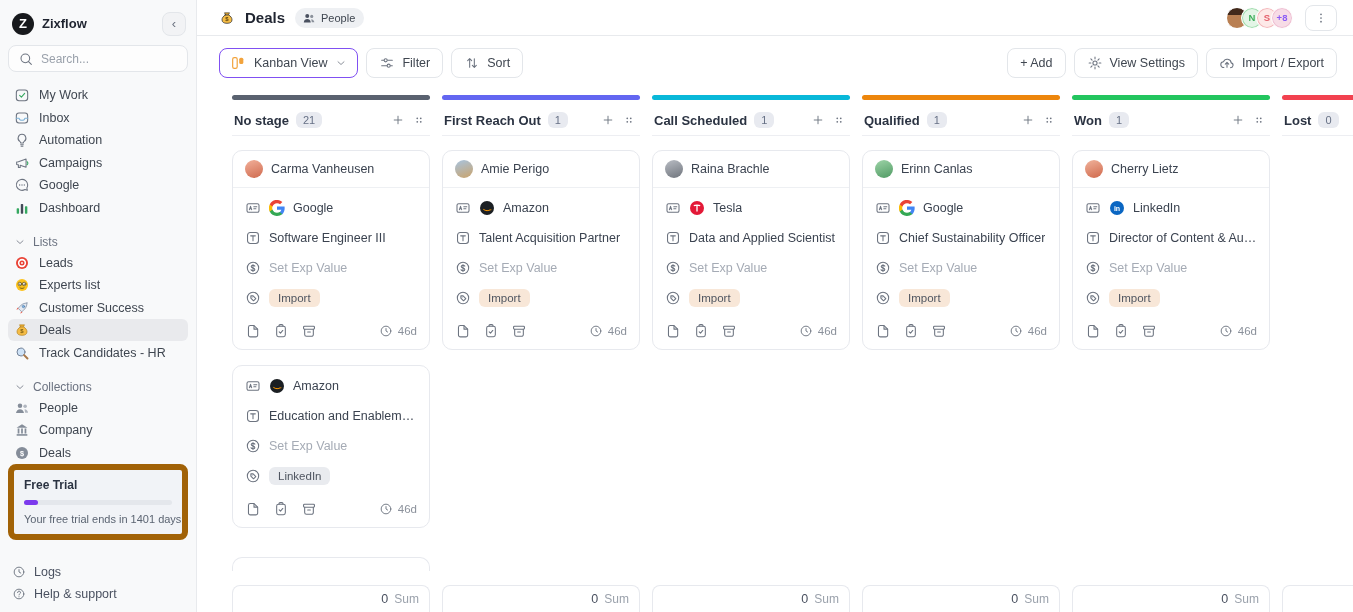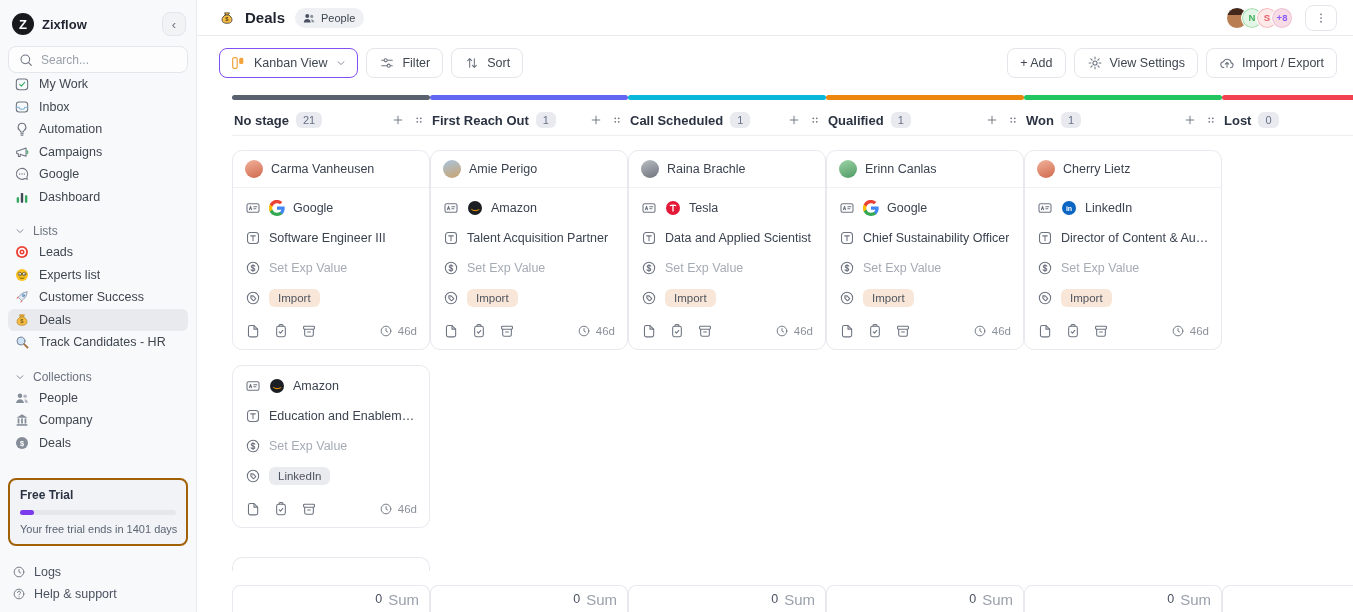--- a/index.html
+++ b/index.html
@@ -11,36 +11,36 @@
   .sidebar { width:197px; min-width:197px; height:100%; background:#f8f9fa;
              border-right:1px solid #e8eaed; display:flex; flex-direction:column;
              padding:8px 8px 8px 8px; }
   .logo-row { display:flex; align-items:center; gap:8px; height:28px; margin:2px 2px 8px 4px; }
   .logo { width:22px; height:22px; border-radius:50%; background:#17191c; color:#fff;
           font-size:13px; font-weight:bold; display:flex; align-items:center; justify-content:center; }
   .app-name { font-size:13px; font-weight:bold; color:#1f2430; flex:1; }
   .collapse-btn { width:24px; height:24px; border:1px solid #e3e6ea; border-radius:8px; background:#f2f3f5;
                   color:#6b7280; font-size:13px; display:flex; align-items:center; justify-content:center; cursor:pointer; }
   .search-box { display:flex; align-items:center; gap:7px; height:27px; border:1px solid #e3e6ea;
-                border-radius:8px; background:#fdfdfd; padding:0 9px; margin-bottom:0; }
+                border-radius:8px; background:#fdfdfd; padding:0 9px; margin-bottom:12px; }
   .search-box input { border:none; outline:none; background:transparent; font-size:12px; color:#3f4650; width:100%;
                       font-family:"Liberation Sans", sans-serif; }
   .search-box input::placeholder { color:#9aa1ab; }
   .ic { width:16px; height:16px; stroke:#6d7480; stroke-width:1.6; fill:none;
         stroke-linecap:round; stroke-linejoin:round; flex:none; }
   .ic.sm { width:14px; height:14px; }
   .ic.xs { width:12px; height:12px; }
   .nav-item { display:flex; align-items:center; gap:9px; height:22.5px; padding:0 6px;
               border-radius:6px; font-size:12.5px; color:#3f4650; cursor:pointer; }
   .nav-item.active { background:#e9eaed; }
   .nav-label { white-space:nowrap; overflow:hidden; text-overflow:ellipsis; }
   .section-head { display:flex; align-items:center; gap:7px; height:20px; padding:0 6px;
                   margin-top:13px; font-size:12px; color:#6b7280; cursor:pointer; }
-  .trial-card { margin-top:auto; background:#f1f3f7; border:2px solid #a16207; border-radius:8px;
-                padding:8px 10px 9px; margin-bottom:14px; }
+  .trial-card { margin-top:auto; background:#f1f3f7; border:6px solid #a16207; border-radius:8px;
+                padding:8px 10px 9px; margin-bottom:20px; }
   .trial-title { font-size:12px; font-weight:bold; color:#2b3342; }
   .trial-track { height:5px; background:#e4e7ec; border-radius:3px; margin:8px 0 8px; position:relative; }
   .trial-fill { position:absolute; left:0; top:0; height:5px; width:14px; border-radius:3px; }
   .trial-note { font-size:11px; color:#5b6472; white-space:nowrap; }
   .foot-link { display:flex; align-items:center; gap:8px; height:20px; padding:0 4px;
                font-size:12.5px; color:#4a5160; cursor:pointer; margin-top:2px; }
 
   
   .main { flex:1; display:flex; flex-direction:column; min-width:0; }
   .page-header { height:36px; border-bottom:1px solid #e8eaed; display:flex; align-items:center;
@@ -57,21 +57,21 @@
   .kebab-btn { width:32px; height:26px; border:1px solid #e3e6ea; border-radius:8px; background:#fff;
                display:flex; align-items:center; justify-content:center; cursor:pointer; }
 
   .toolbar { height:53px; display:flex; align-items:center; padding:0 16px 0 22px; gap:8px; }
   .btn { display:flex; align-items:center; gap:7px; height:30px; padding:0 12px; background:#fff;
          border:1px solid #e3e6ea; border-radius:8px; font-size:12.5px; color:#3f4650; cursor:pointer; white-space:nowrap; }
   .btn.view-btn { border:1px solid #8050f2; padding:0 10px; gap:8px; }
   .tb-right { margin-left:auto; display:flex; align-items:center; gap:8px; }
 
   
-  .board { flex:1; display:flex; padding:6px 4px 0 35px; overflow:hidden; position:relative; }
+  .board { flex:1; display:flex; gap:12px; padding:6px 4px 0 35px; overflow:hidden; position:relative; }
   .column { width:198px; min-width:198px; display:flex; flex-direction:column; position:relative; }
   .colorbar { height:5px; border-radius:3px; margin-bottom:7px; }
   .col-head { display:flex; align-items:center; gap:7px; height:26px; padding:0 2px; }
   .col-title { font-size:13px; font-weight:bold; color:#2b3342; white-space:nowrap; }
   .col-count { background:#e8eaf0; color:#667085; font-size:11px; border-radius:6px; padding:2px 7px; }
   .col-plus { margin-left:auto; cursor:pointer; display:flex; }
   .col-drag { cursor:grab; display:flex; margin-right:2px; }
   .col-div { border-bottom:1px solid #edeef2; margin-top:2px; }
   .cards { display:flex; flex-direction:column; gap:15px; margin-top:14px; }
   .card { background:#fff; border:1px solid #e7e9ee; border-radius:10px; overflow:hidden; }
@@ -86,21 +86,21 @@
   .pill { font-size:11.5px; border-radius:6px; padding:3px 9px; white-space:nowrap; }
   .card-foot { display:flex; align-items:center; gap:12px; padding:8px 12px 10px; }
   .card-foot .age { margin-left:auto; display:flex; align-items:center; gap:5px;
                     font-size:11.5px; color:#8b919b;justify-content:center; }
   .partial-card { height:14px; border:1px solid #e7e9ee; border-bottom:none; margin-top:14px;
                   border-radius:10px 10px 0 0; background:#fff; }
   .sum-bar { position:absolute; bottom:0; left:0; right:0; height:27px; background:#fff;
              border:1px solid #e7e9ee; border-bottom:none; border-radius:8px 8px 0 0; z-index:2;
              display:flex; align-items:center; justify-content:flex-end; gap:6px; padding:0 10px; }
   .sum-val { font-size:12.5px; color:#4a5160; }
-  .sum-lab { font-size:15px; color:#9aa1ab; }
+  .sum-lab { font-size:12px; color:#9aa1ab; }
 </style>
 </head>
 <body>
 
 <div class="app">
 
   <aside class="sidebar">
     <div class="logo-row">
       <div class="logo">Z</div>
       <span class="app-name">Zixflow</span>

